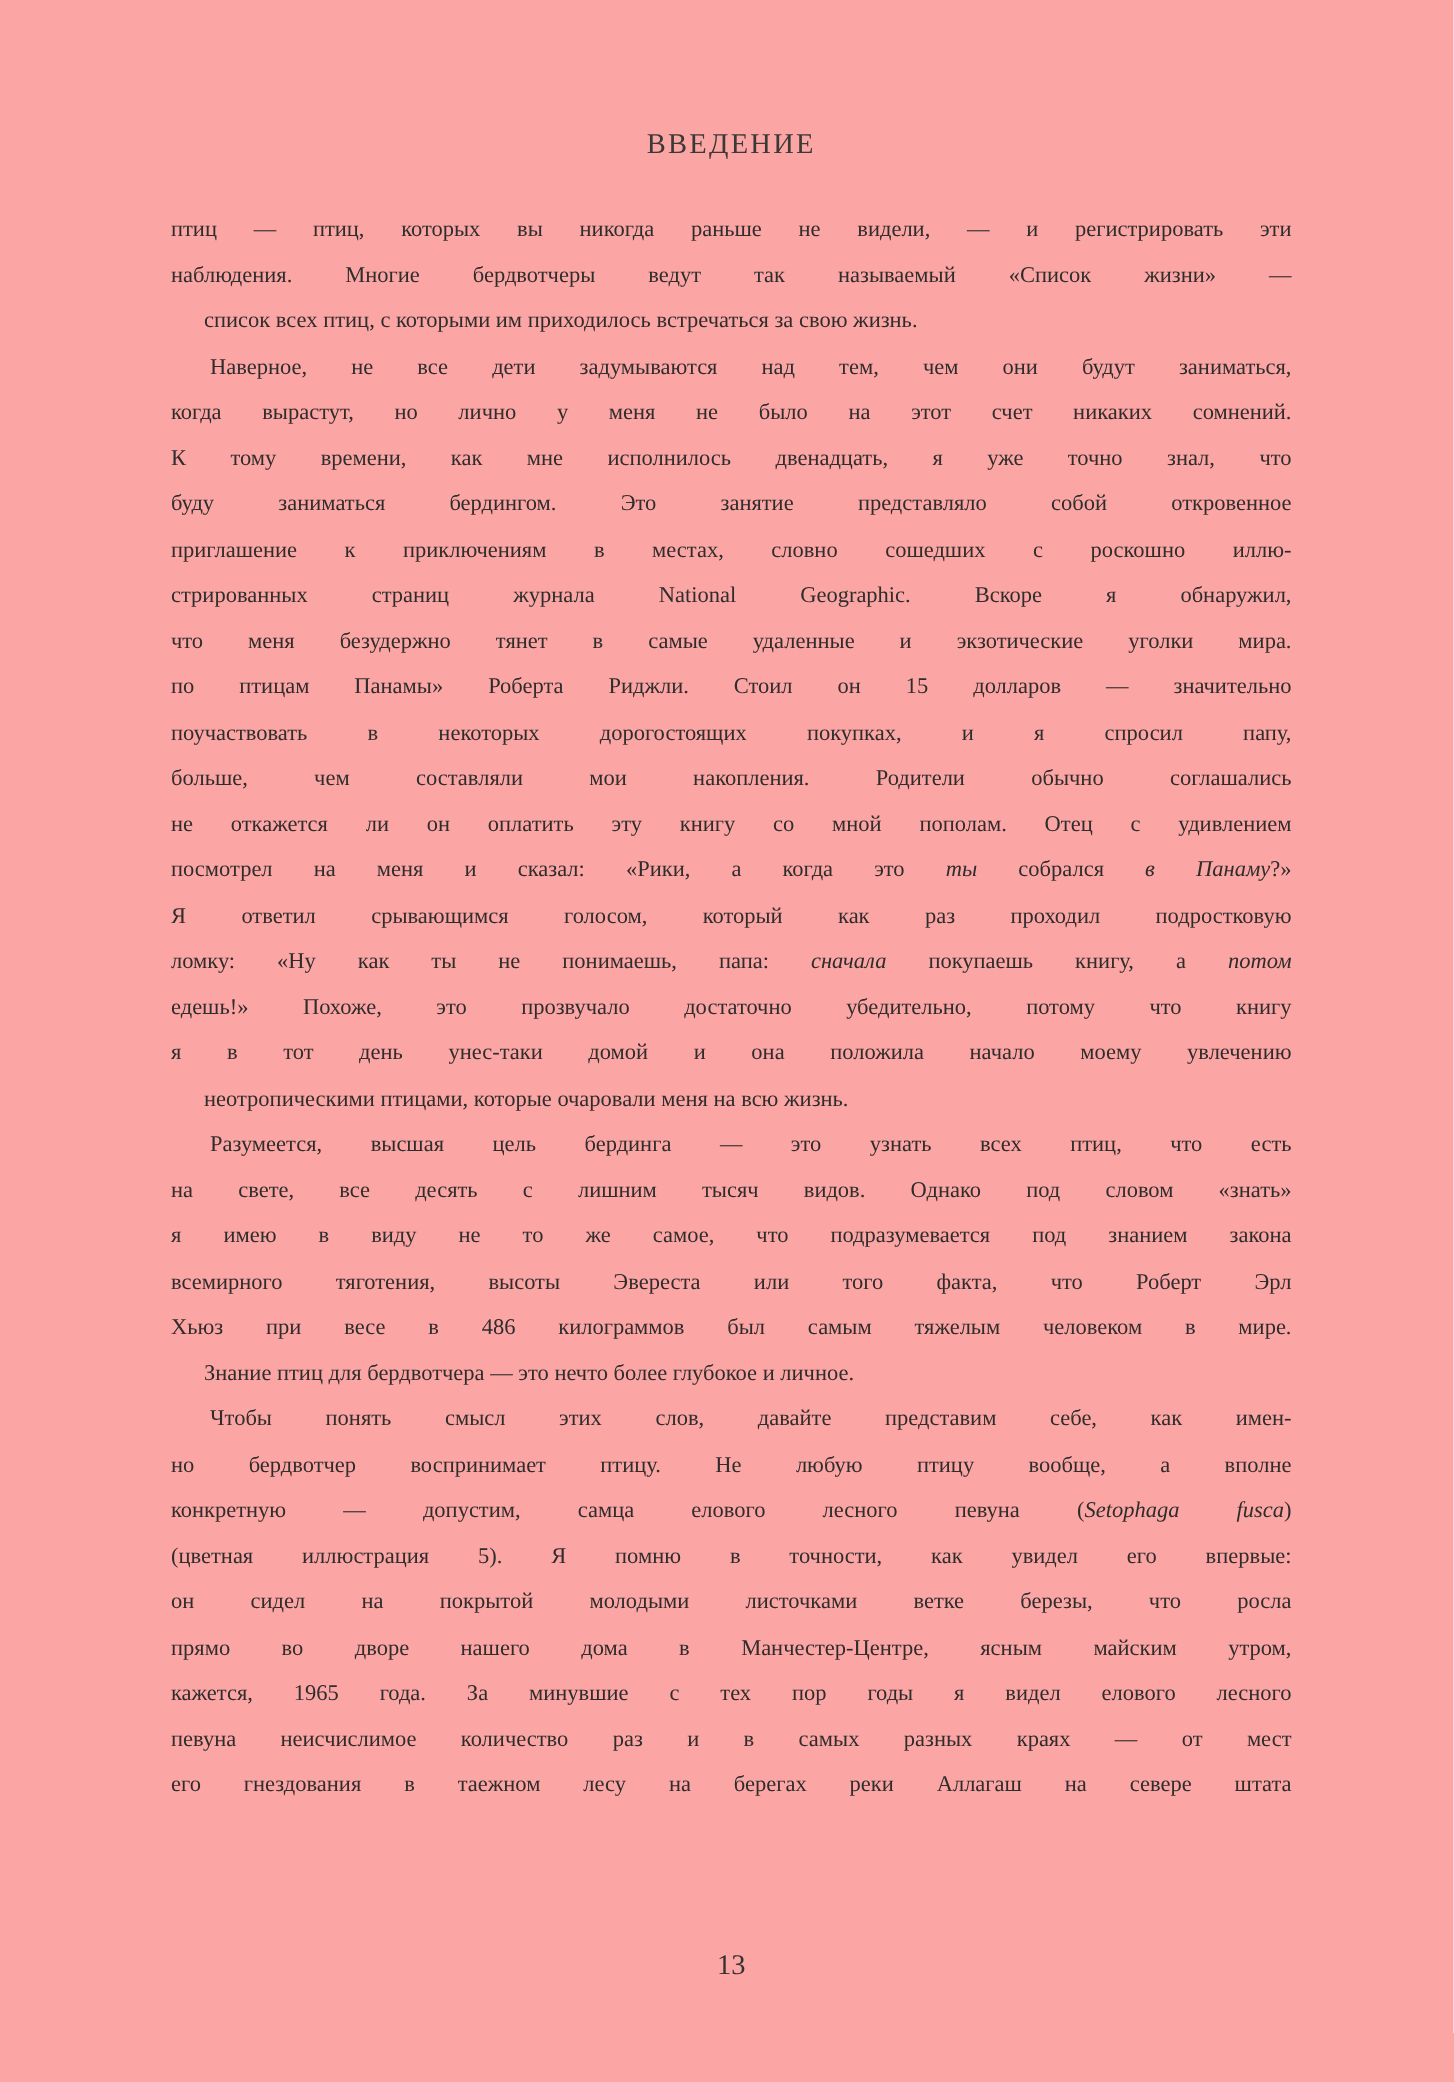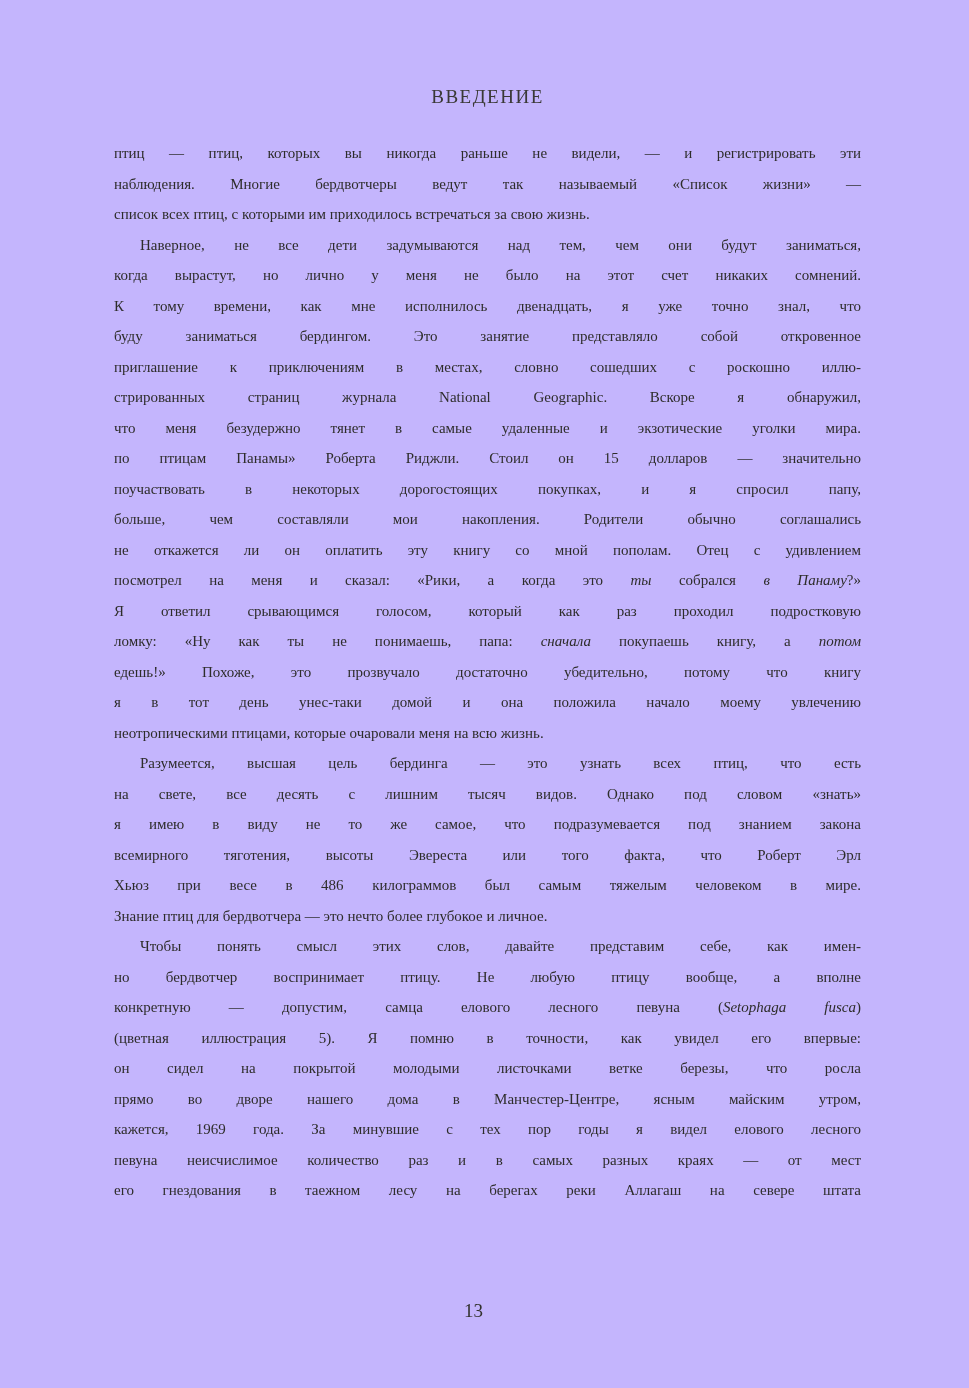--- a/index.html
+++ b/index.html
@@ -4,21 +4,21 @@
 <style>
   html, body {
     margin: 0;
     padding: 0;
     background: #ffffff;
   }
   .page {
     position: relative;
     width: 969px;
     height: 1388px;
-    background: #c4b5fd;
+    background: #fca5a5;
     font-family: "Liberation Serif", "DejaVu Serif", serif;
     color: #2e2d2b;
     overflow: hidden;
   }
   .chapter-header {
     position: absolute;
     top: 86px;
     left: 114px;
     width: 747px;
     text-align: center;
@@ -39,30 +39,31 @@
     margin: 0;
     padding: 0;
   }
   .line {
     text-align: justify;
     text-align-last: justify;
     white-space: normal;
   }
   .line.para-end {
     text-align-last: left;
+    margin-left: 22px;
   }
   .line.indent {
     text-indent: 26px;
   }
   .line i {
   }
   .page-number {
     position: absolute;
     top: 1300px;
-    left: 100px;
+    left: 114px;
     width: 747px;
     text-align: center;
     font-size: 19px;
     color: #33322f;
   }
 </style>
 </head>
 <body>
 
 <div class="page">
@@ -101,20 +102,20 @@
         <div class="line"><span>Хьюз при весе в 486 килограммов был самым тяжелым человеком в мире.</span></div>
         <div class="line para-end"><span>Знание птиц для бердвотчера — это нечто более глубокое и личное.</span></div>
       </div>
       <div class="paragraph">
         <div class="line indent"><span>Чтобы понять смысл этих слов, давайте представим себе, как имен-</span></div>
         <div class="line"><span>но бердвотчер воспринимает птицу. Не любую птицу вообще, а вполне</span></div>
         <div class="line"><span>конкретную — допустим, самца елового лесного певуна (</span><i>Setophaga fusca</i><span>)</span></div>
         <div class="line"><span>(цветная иллюстрация 5). Я помню в точности, как увидел его впервые:</span></div>
         <div class="line"><span>он сидел на покрытой молодыми листочками ветке березы, что росла</span></div>
         <div class="line"><span>прямо во дворе нашего дома в Манчестер-Центре, ясным майским утром,</span></div>
-        <div class="line"><span>кажется, 1969 года. За минувшие с тех пор годы я видел елового лесного</span></div>
+        <div class="line"><span>кажется, 1965 года. За минувшие с тех пор годы я видел елового лесного</span></div>
         <div class="line"><span>певуна неисчислимое количество раз и в самых разных краях — от мест</span></div>
         <div class="line"><span>его гнездования в таежном лесу на берегах реки Аллагаш на севере штата</span></div>
       </div>
     </div>
 
   <div class="page-number">13</div>
 </div>
 
 </body></html>

